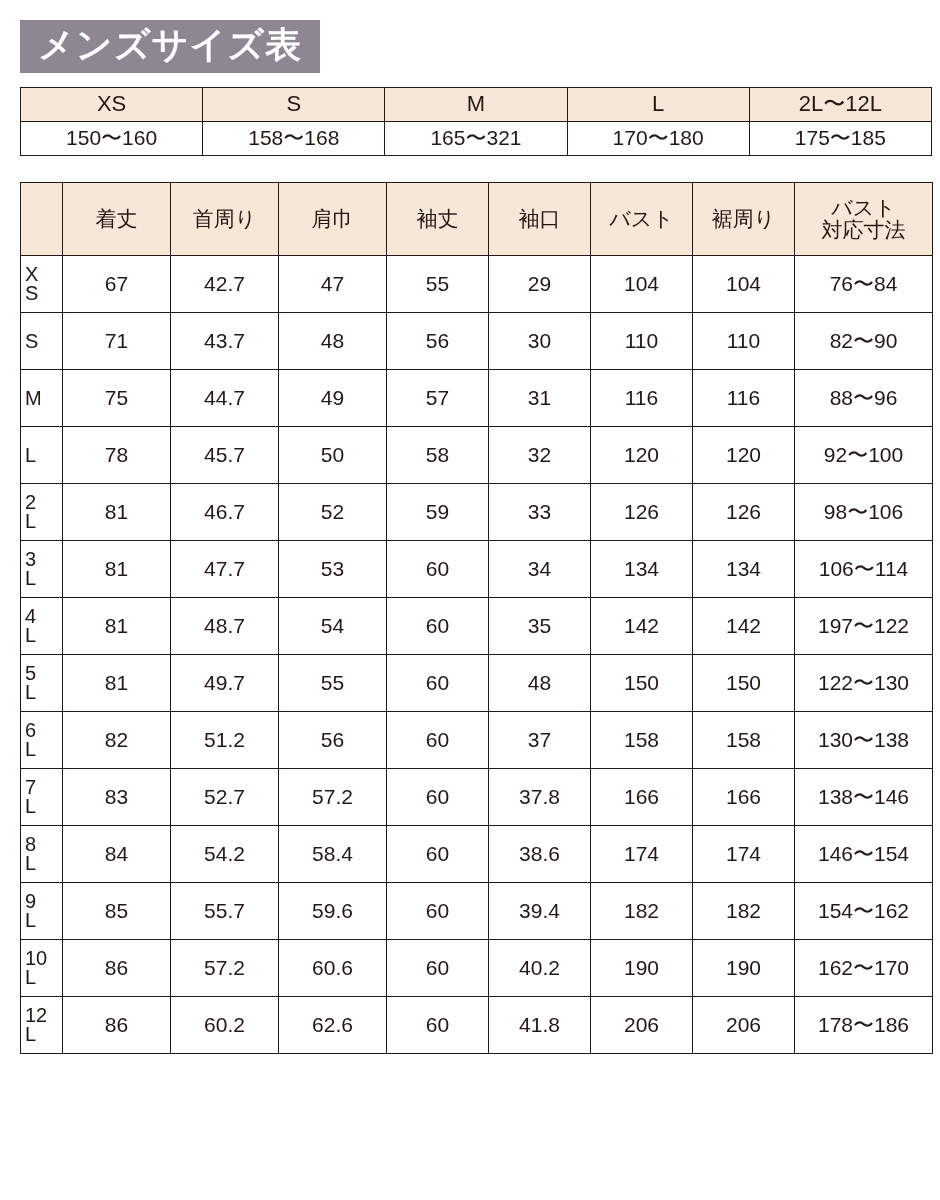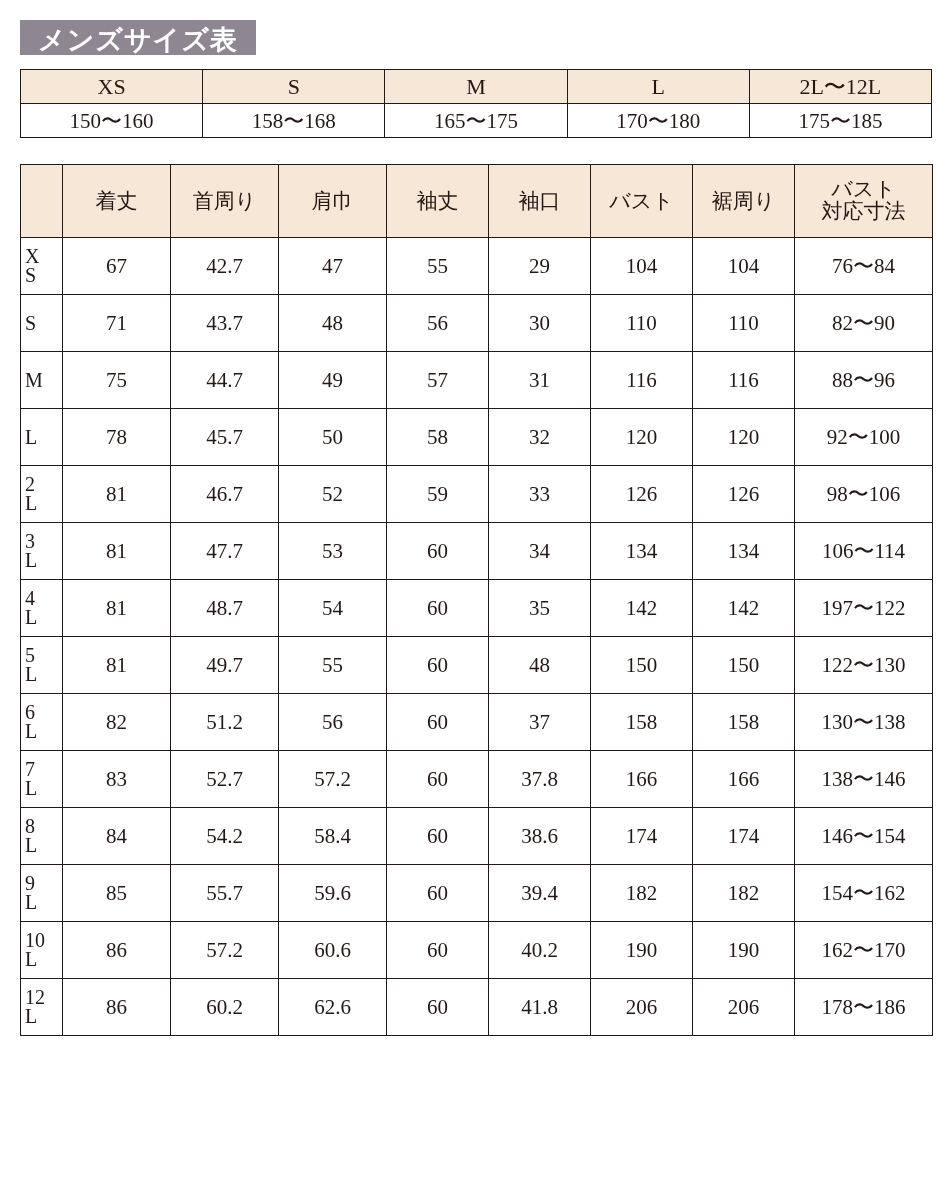--- a/index.html
+++ b/index.html
@@ -20,42 +20,41 @@
     height: 1200px;
     box-sizing: border-box;
     padding: 14px 14px 0 14px;
   }
 
   
   .title-banner {
     display: inline-block;
     background: #8f8694;
     color: #ffffff;
-    font-size: 27px;
+    font-size: 36px;
     font-weight: bold;
     letter-spacing: 1px;
-    padding: 6px 18px 0 18px;
+    padding: 6px 18px 8px 18px;
     line-height: 1.08;
     margin: 6px 0 14px 6px;
     font-family: Liberation Serif, serif;
   }
 
   
   .sub-label {
     font-size: 22px;
     font-weight: bold;
     margin: 0 0 6px 6px;
     letter-spacing: 0.5px;
   }
 
   
   table {
     border-collapse: collapse;
     table-layout: fixed;
-    font-family: Liberation Serif, serif;
   }
   .height-table {
     width: 912px;
     margin: 0 0 0 6px;
   }
   .height-table td {
     border: 1px solid #231815;
     text-align: center;
     font-size: 21px;
     height: 33px;
@@ -130,21 +129,21 @@
       <tr class="head">
         <td>XS</td>
         <td>S</td>
         <td>M</td>
         <td>L</td>
         <td>2L〜12L</td>
       </tr>
       <tr class="val">
         <td>150〜160</td>
         <td>158〜168</td>
-        <td>165〜175</td>
+        <td>165〜321</td>
         <td>170〜180</td>
         <td>175〜185</td>
       </tr>
     </tbody>
   </table>
 
   <div class="main-wrap">
     <table class="main-table">
       <colgroup>
         <col style="width:42px">

